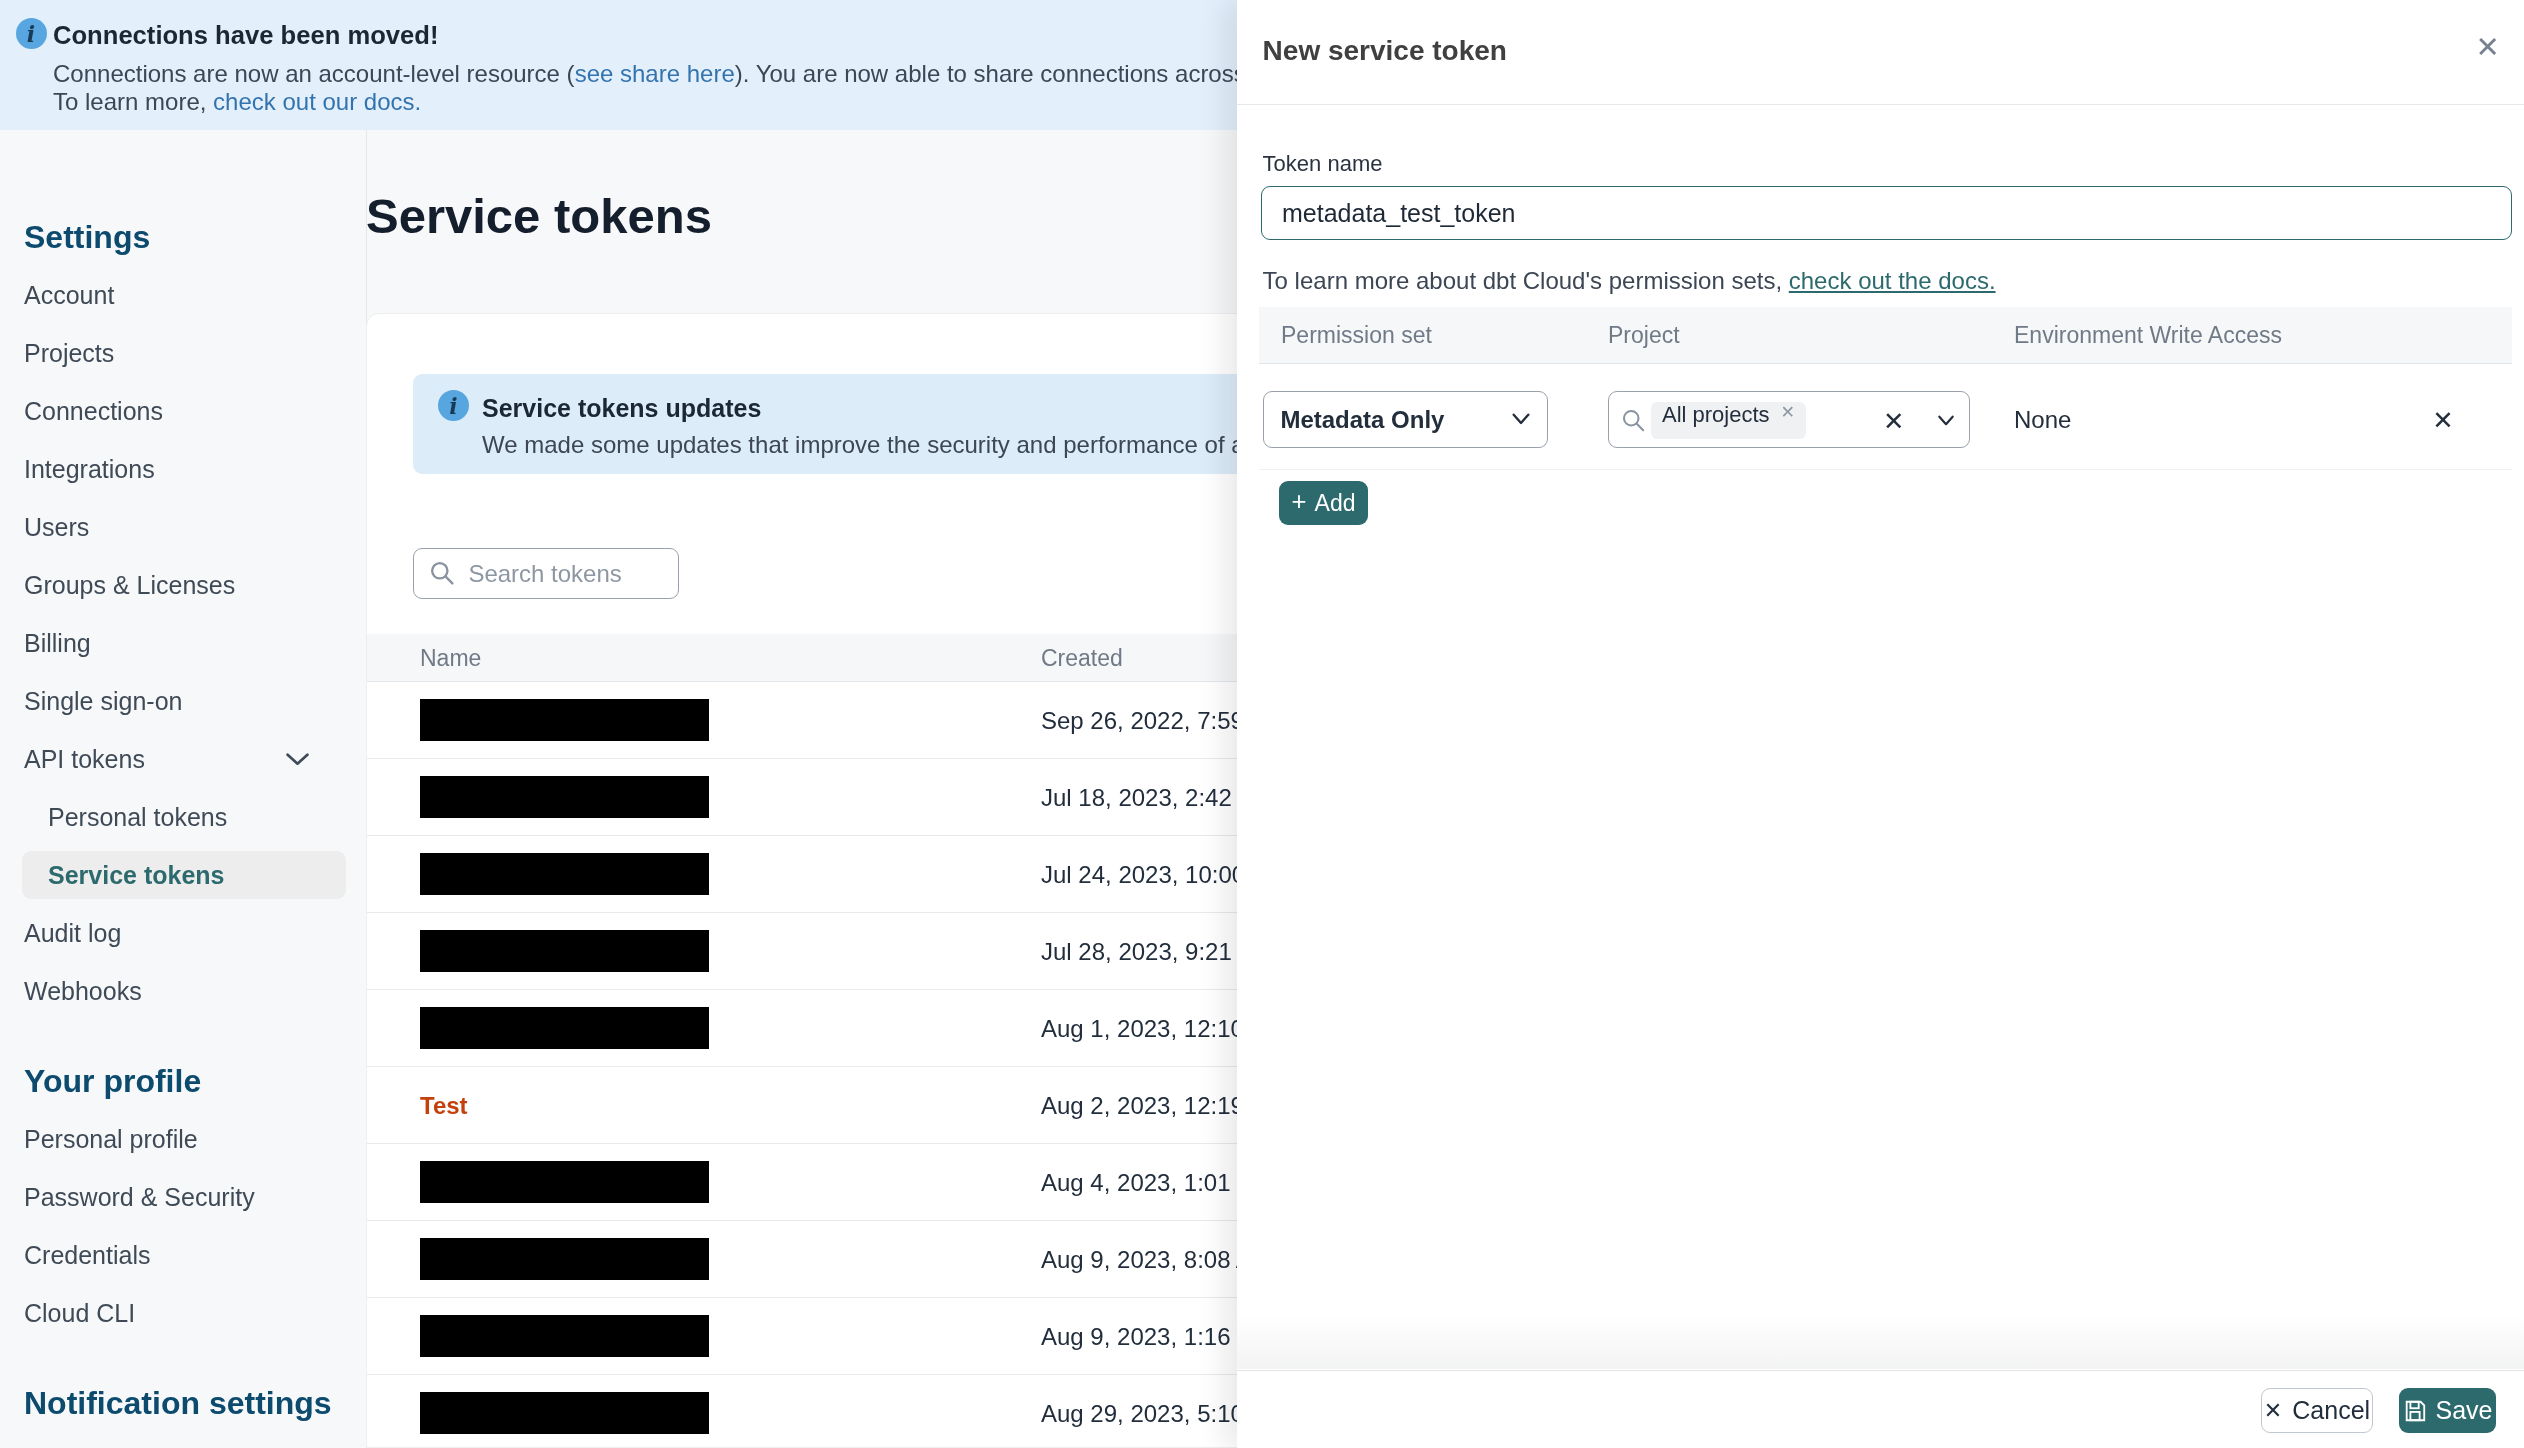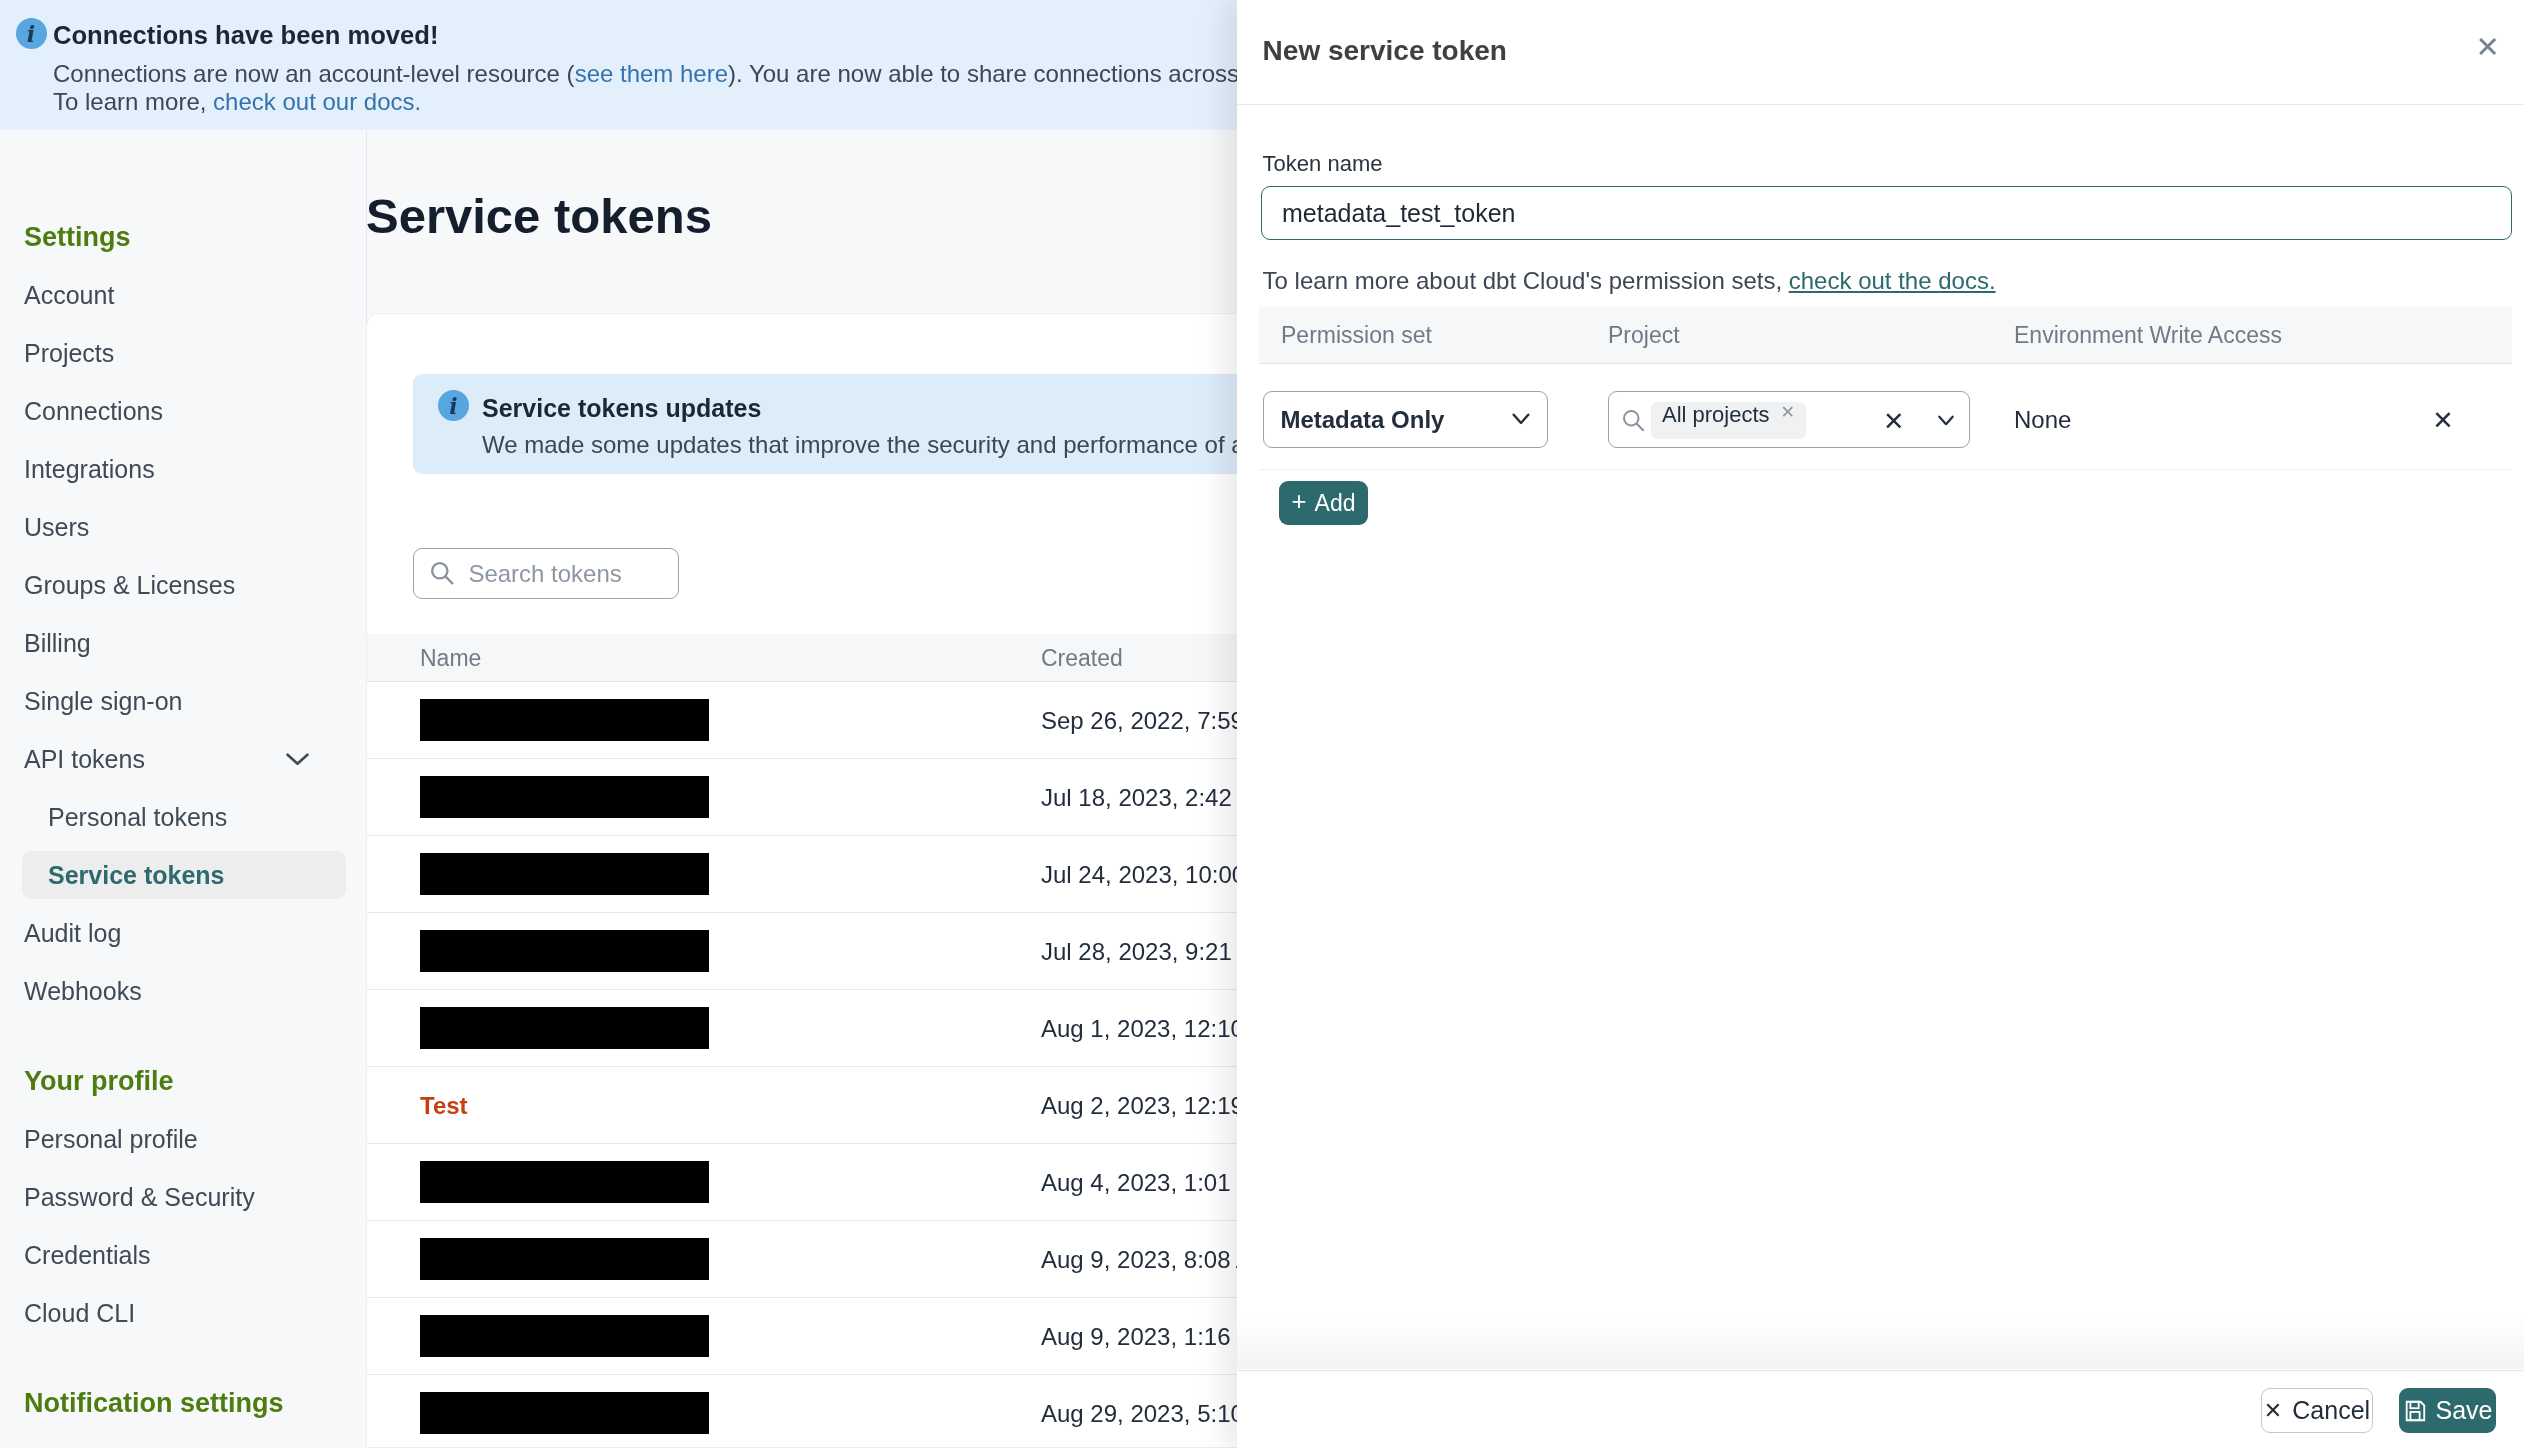--- a/index.html
+++ b/index.html
@@ -14,21 +14,21 @@
     font-size:22px; display:flex; align-items:center; justify-content:center; }
   .banner .b-title { position:absolute; left:53px; top:21px; font-size:25.6px; font-weight:bold; color:#1b2733; }
   .banner .b-line1 { position:absolute; left:53px; top:60px; font-size:24px; color:#3c4654; white-space:nowrap; }
   .banner .b-line2 { position:absolute; left:53px; top:88px; font-size:24px; color:#3c4654; white-space:nowrap; }
   .blue-link { color:#3474ae; cursor:pointer; }
 
   
   .sidebar { position:absolute; left:0; top:130px; width:367px; height:1319px; border-right:0.9px solid #e5e7ea; z-index:0; }
   .snav { display:flex; flex-direction:column; padding-top:78px; }
   .sitem, .shead { height:58px; display:flex; align-items:center; padding-left:24px; font-size:25px; color:#3f4a57; position:relative; }
-  .shead { font-weight:bold; font-size:27px; color:#4d7c0f; }
+  .shead { font-weight:bold; font-size:32px; color:#0c4a6e; }
   .sitem.sub { padding-left:48px; }
   .sitem .chev { position:absolute; right:55px; }
   .sitem.selected { color:#2d6a6e; font-weight:bold; }
   .sitem.selected .pill { position:absolute; left:22px; right:20px; top:4.6px; bottom:4.6px; background:#ededee; border-radius:9px; z-index:-1; }
   .gap-before { margin-top:32px; }
 
   
   .main-title { position:absolute; left:366px; top:188px; font-size:49px; font-weight:bold; color:#141e2c; z-index:0; }
   .card { position:absolute; left:366px; top:313px; width:2138px; height:1135px; background:#ffffff;
     border:0.9px solid #eceef0; border-radius:12.8px 12.8px 0 0; z-index:0; overflow:hidden; }
@@ -101,21 +101,21 @@
   .cancel-btn .x { font-size:22px; color:#232e3d; }
 </style>
 </head>
 <body>
 
 <div class="stage">
 
   <div class="banner">
     <div class="info-ic">i</div>
     <div class="b-title">Connections have been moved!</div>
-    <div class="b-line1"><span>Connections are now an account-level resource (</span><span class="blue-link">see them here</span><span>). You are now able to share connections across projects and, within each pr</span></div>
+    <div class="b-line1"><span>Connections are now an account-level resource (</span><span class="blue-link">see share here</span><span>). You are now able to share connections across projects and, within each pr</span></div>
     <div class="b-line2"><span>To learn more, </span><span class="blue-link">check out our docs.</span></div>
   </div>
 
   <nav class="sidebar">
     <div class="snav">
       <div class="shead">Settings</div>
       <div class="sitem">Account</div>
       <div class="sitem">Projects</div>
       <div class="sitem">Connections</div>
       <div class="sitem">Integrations</div>

